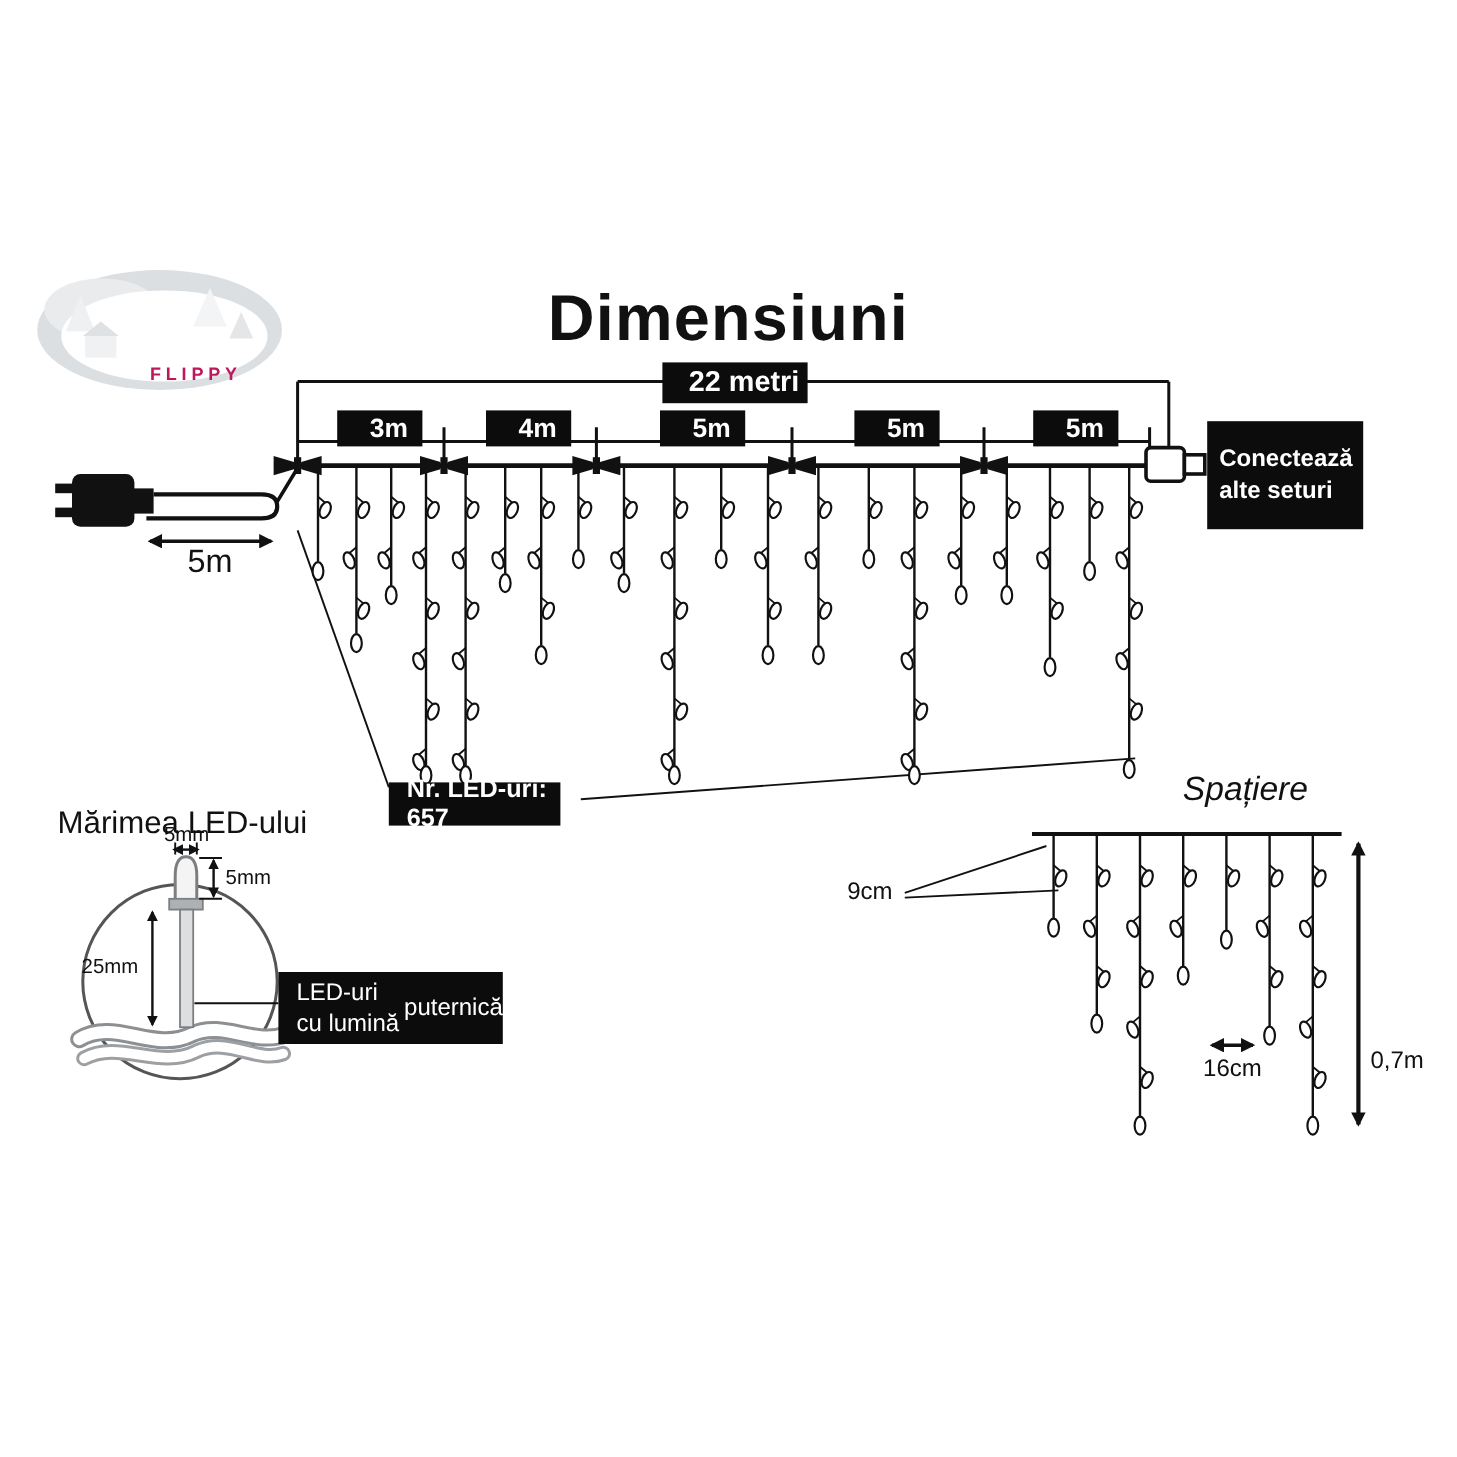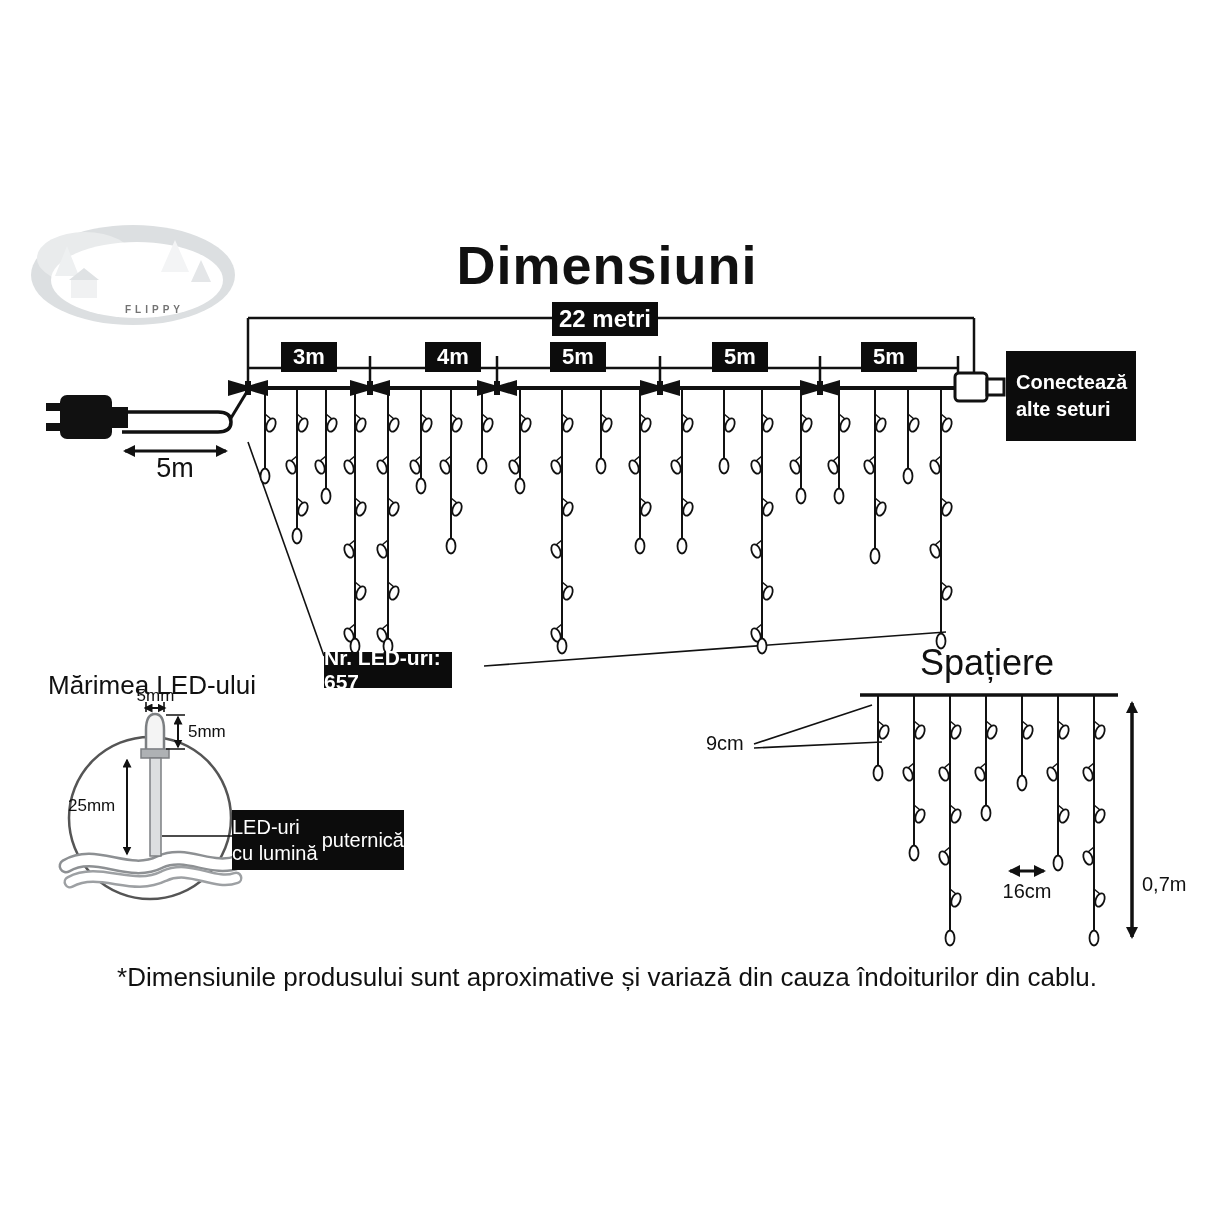--- a/index.html
+++ b/index.html
@@ -6,36 +6,36 @@
   .canvas{position:relative;width:1214px;height:1214px;background:#fff;overflow:hidden;
           font-family:"Liberation Sans",sans-serif;color:#111;}
   .abs{position:absolute;}
   svg#art{position:absolute;left:0;top:0;width:1214px;height:1214px;}
   .ln{stroke:#111;stroke-width:2.5;fill:none;}
   .lnt{stroke:#111;stroke-width:1.6;fill:none;}
   .arr{stroke:#111;stroke-width:3;fill:none;marker-start:url(#ah);marker-end:url(#ah);}
   .arr2{stroke:#111;stroke-width:3.5;fill:none;marker-start:url(#ah);marker-end:url(#ah);}
   .arrS{stroke:#111;stroke-width:2;fill:none;marker-start:url(#ahS);marker-end:url(#ahS);}
   .title{left:0;right:0;top:234px;text-align:center;font-size:54px;font-weight:700;letter-spacing:1px;}
-  .box{background:#0c0c0c;color:#fff;display:flex;align-items:center;justify-content:center;font-weight:700;}
+  .box{background:#0c0c0c;color:#fff;display:flex;align-items:center;justify-content:center;font-weight:700;padding-left:15px;}
   .box-total{left:552px;top:302px;width:106px;height:34px;font-size:24px;}
   .seg{width:56px;height:30px;top:342px;font-size:22px;}
   .lead-label{left:145px;top:453px;width:60px;text-align:center;font-size:27px;font-weight:400;}
   .connect-box{left:1006px;top:351px;width:130px;height:90px;flex-direction:column;align-items:flex-start;
                justify-content:center;padding:4px 10px;font-size:20px;font-weight:600;line-height:1.35;box-sizing:border-box;}
   .ledcount-box{left:324px;top:652px;width:128px;height:36px;font-size:21px;font-weight:600;}
   .section-title{font-size:26px;font-weight:500;}
   .led-title{left:48px;top:670px;width:240px;}
-  .sp-title{left:920px;top:642px;width:170px;text-align:left;font-size:36px;}
+  .sp-title{left:920px;top:642px;width:170px;text-align:right;font-size:28px;font-style:italic;}
   .small{font-size:17px;font-weight:400;}
   .mid{font-size:20px;font-weight:400;}
   .lednote-box{left:232px;top:810px;width:172px;height:60px;flex-direction:row;font-size:20px;font-weight:500;line-height:1.3;}
   .footnote{left:0;right:0;top:962px;text-align:center;font-size:26px;font-weight:400;}
   .logo{left:25px;top:220px;width:215px;height:150px;}
-  .logo .brand{position:absolute;left:100px;top:84px;font-size:10px;letter-spacing:4px;color:#737373;font-weight:600;}
+  .logo .brand{position:absolute;left:100px;top:84px;font-size:15px;letter-spacing:4px;color:#be185d;font-weight:600;}
   .logo .script{position:absolute;left:52px;top:98px;font-family:"DejaVu Serif",serif;font-style:italic;
                 font-size:34px;color:#c7cacc;}
 </style>
 </head>
 <body>
 
 <div class="canvas">
 
   <svg id="art" viewBox="0 0 1214 1214">
     <defs>
@@ -348,21 +348,21 @@
       <circle cx="98" cy="30" r="2.5" fill="#fff"></circle>
       <circle cx="140" cy="64" r="2.5" fill="#fff"></circle>
     </svg>
     <span class="brand">FLIPPY</span>
   </div>
 
   <div class="abs title">Dimensiuni</div>
 
   <div class="abs box box-total">22 metri</div>
   <div class="abs box seg" style="left:281px;">3m</div>
-  <div class="abs box seg" style="left:405px;margin-left:20px;">4m</div>
+  <div class="abs box seg" style="left:405px;">4m</div>
   <div class="abs box seg" style="left:550px;">5m</div>
   <div class="abs box seg" style="left:712px;">5m</div>
   <div class="abs box seg" style="left:861px;">5m</div>
 
   <div class="abs lead-label">5m</div>
 
   <div class="abs box connect-box">
     <span>Conectează</span>
     <span>alte seturi</span>
   </div>
@@ -376,15 +376,14 @@
   <div class="abs box lednote-box">
     <span>LED-uri cu lumină</span>
     <span>puternică</span>
   </div>
 
   <div class="abs section-title sp-title">Spațiere</div>
   <div class="abs mid" style="left:706px;top:732px;">9cm</div>
   <div class="abs mid" style="left:1002px;top:880px;width:50px;text-align:center;">16cm</div>
   <div class="abs mid" style="left:1142px;top:850px;margin-top:23px;">0,7m</div>
 
-  <div class="abs footnote">*Dimensiunile produsului sunt aproximative și variază din cauza îndoiturilor din cablu.</div>
 
 </div>
 
 </body></html>

